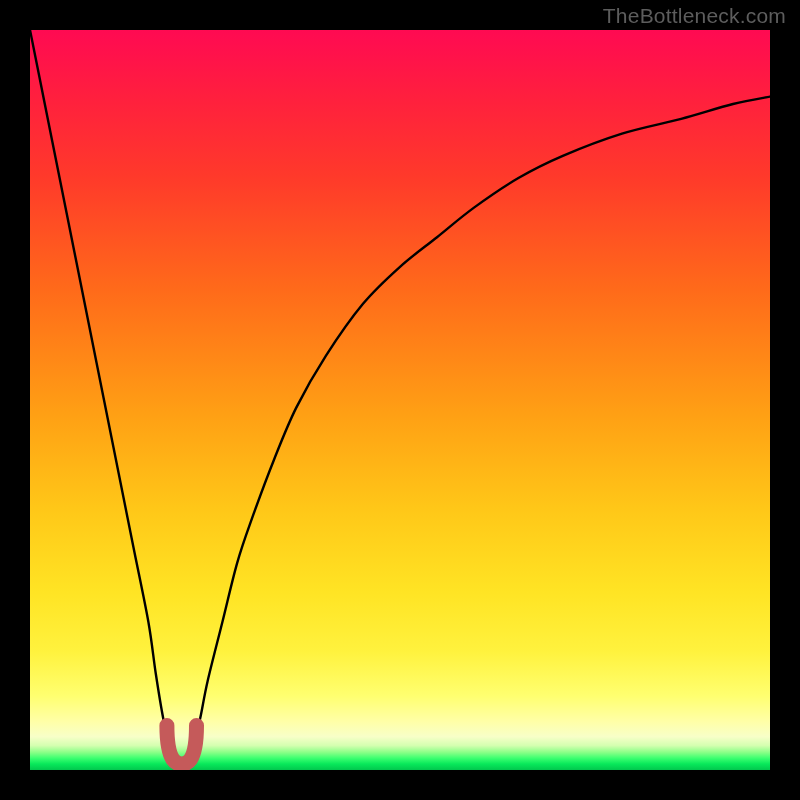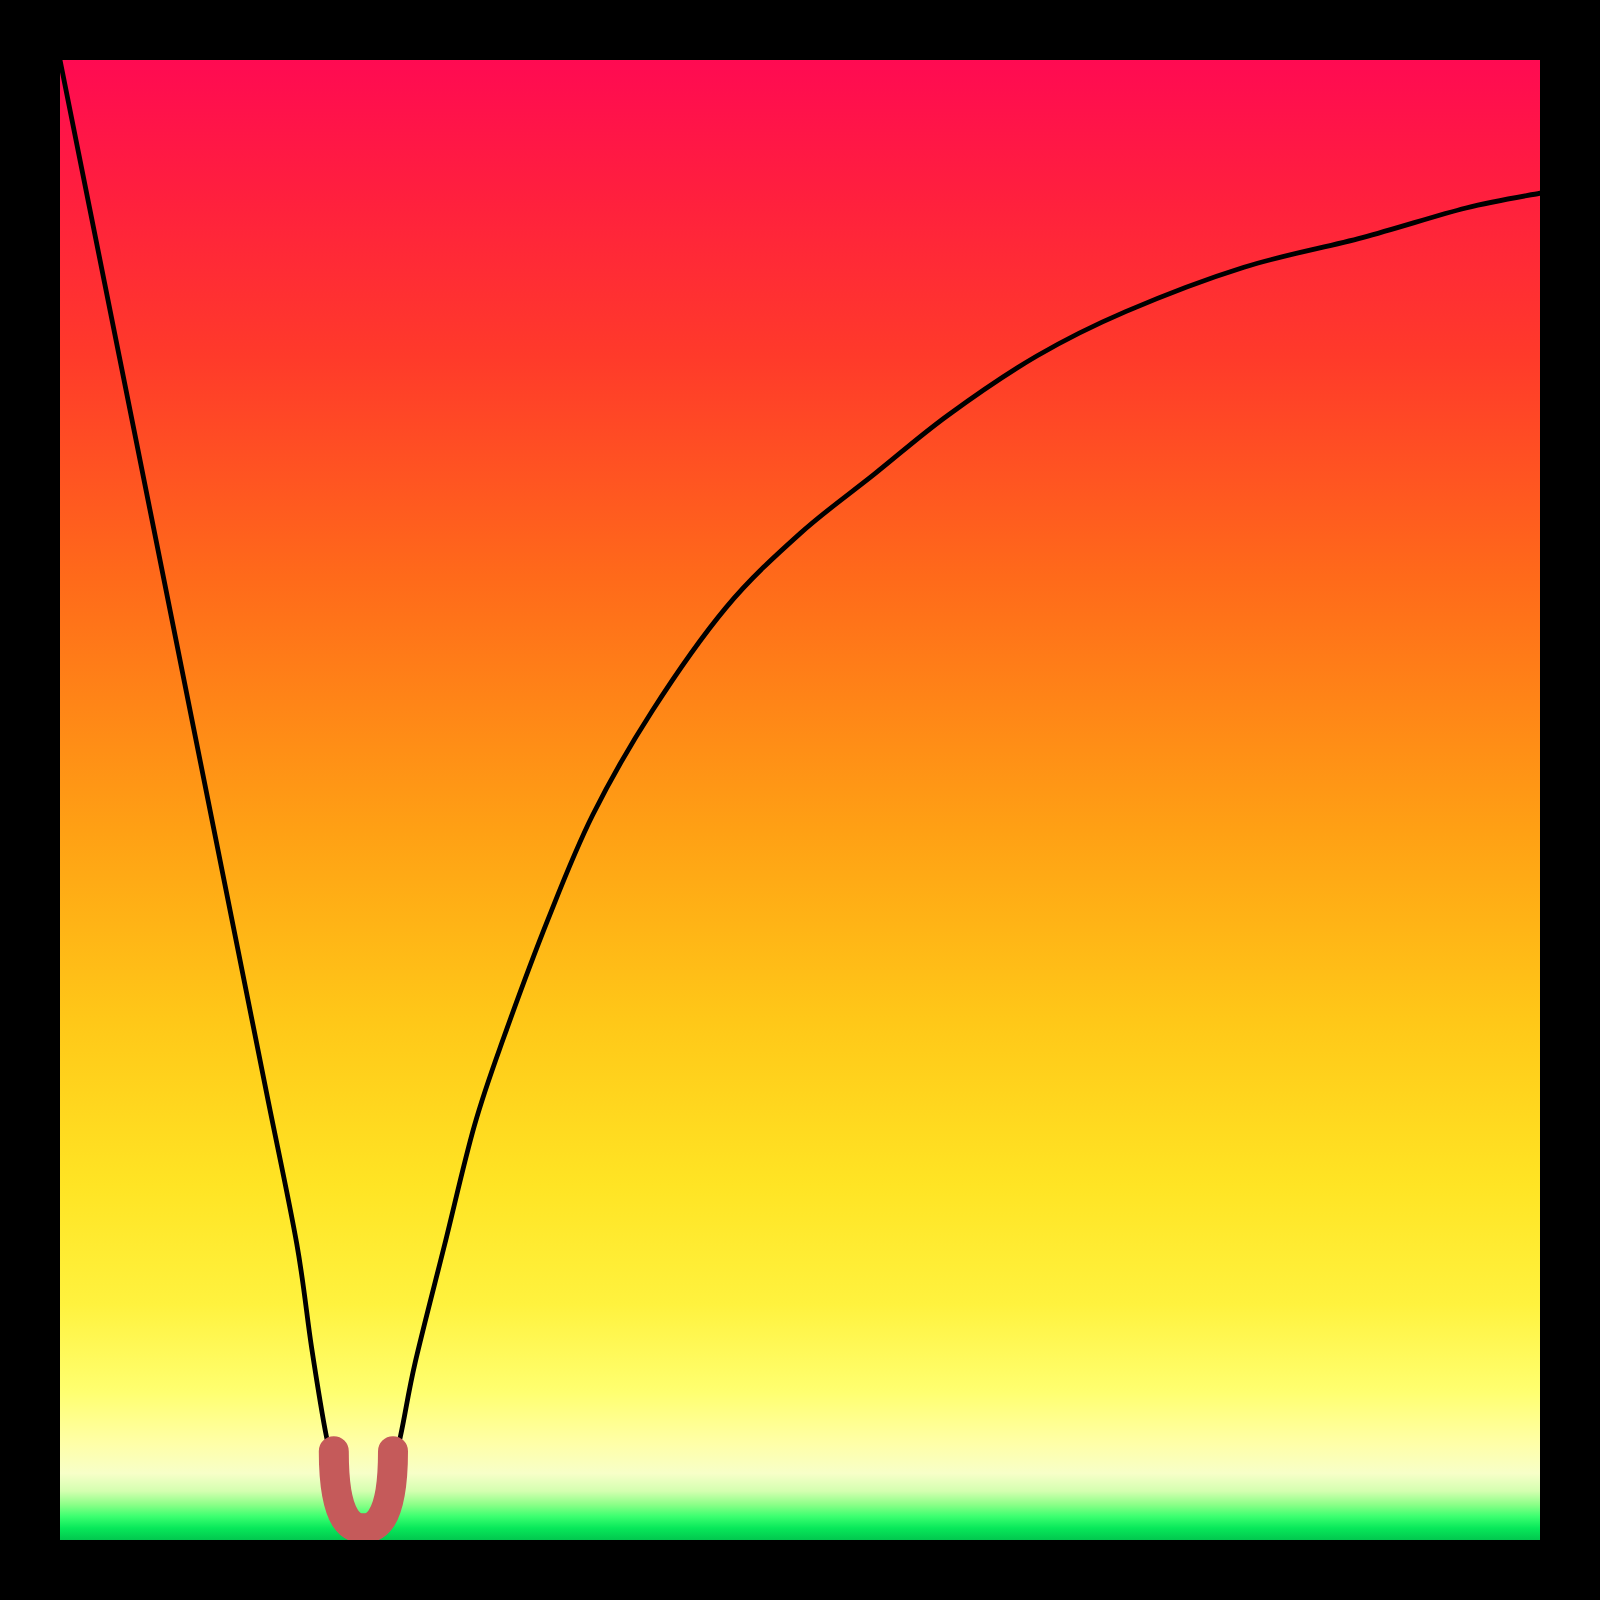--- a/index.html
+++ b/index.html
@@ -62,20 +62,21 @@
     font-size: 21px;
     letter-spacing: 0.2px;
     font-weight: 400;
   }
 </style>
 </head>
 <body>
 
 <div class="frame">
 
+  <div class="watermark">TheBottleneck.com</div>
 
   <div class="plot">
     <div class="gradient-bg"></div>
 
     <svg class="curve-svg" viewBox="0 0 740 740" preserveAspectRatio="none">
       <path id="curve-path" fill="none" stroke="#000000" stroke-width="2.4" stroke-linejoin="round" stroke-linecap="round" d="M 0 0 C 2.466666666666667 12.333333333333334, 9.866666666666667 49.33333333333333, 14.8 74 C 19.733333333333334 98.66666666666667, 24.666666666666668 123.33333333333333, 29.6 148 C 34.53333333333333 172.66666666666666, 39.46666666666667 197.33333333333334, 44.4 222 C 49.33333333333333 246.66666666666666, 54.266666666666666 271.3333333333333, 59.2 296 C 64.13333333333334 320.6666666666667, 69.06666666666666 345.3333333333333, 74 370 C 78.93333333333334 394.6666666666667, 83.86666666666666 419.3333333333333, 88.8 444 C 93.73333333333333 468.6666666666667, 98.66666666666667 493.3333333333333, 103.60000000000001 518 C 108.53333333333335 542.6666666666666, 114.7 571.0333333333333, 118.4 592 C 122.10000000000001 612.9666666666667, 123.33333333333334 627.7666666666667, 125.80000000000001 643.8 C 128.26666666666668 659.8333333333333, 130.73333333333332 675.8666666666667, 133.2 688.2 C 135.66666666666666 700.5333333333334, 138.13333333333333 710.4, 140.6 717.8 C 143.06666666666666 725.1999999999999, 145.53333333333333 730.1333333333333, 148 732.6 C 150.46666666666667 735.0666666666667, 152.93333333333334 735.0666666666667, 155.4 732.6 C 157.86666666666667 730.1333333333333, 160.33333333333334 725.1999999999999, 162.8 717.8 C 165.26666666666668 710.4, 167.73333333333335 699.3000000000001, 170.20000000000002 688.2 C 172.66666666666669 677.1, 173.9 667.2333333333333, 177.6 651.2 C 181.29999999999998 635.1666666666667, 187.46666666666667 611.7333333333333, 192.4 592 C 197.33333333333334 572.2666666666667, 202.26666666666668 550.0666666666666, 207.20000000000002 532.8 C 212.13333333333335 515.5333333333333, 215.83333333333334 505.66666666666663, 222 488.4 C 228.16666666666666 471.1333333333333, 236.8 447.7, 244.20000000000002 429.2 C 251.60000000000002 410.7, 257.76666666666665 394.6666666666667, 266.4 377.40000000000003 C 275.0333333333333 360.1333333333334, 284.9 342.8666666666666, 296 325.59999999999997 C 307.1 308.3333333333333, 320.6666666666667 288.6, 333 273.8 C 345.3333333333333 259, 357.66666666666663 247.89999999999995, 370 236.79999999999995 C 382.33333333333337 225.69999999999996, 394.66666666666674 217.0666666666667, 407.00000000000006 207.20000000000005 C 419.33333333333337 197.3333333333334, 430.43333333333334 187.4666666666667, 444 177.60000000000002 C 457.56666666666666 167.73333333333335, 473.6 156.63333333333333, 488.40000000000003 148 C 503.20000000000005 139.36666666666667, 515.5333333333333 133.20000000000007, 532.8 125.80000000000007 C 550.0666666666666 118.40000000000008, 572.2666666666667 109.76666666666671, 592 103.60000000000002 C 611.7333333333333 97.43333333333334, 632.7 93.73333333333329, 651.2 88.79999999999995 C 669.7 83.86666666666662, 688.2 77.69999999999999, 703 74 C 717.8 70.30000000000001, 733.8333333333334 67.83333333333336, 740 66.60000000000002"></path>
       <path id="valley-path" fill="none" stroke="#c55a5a" stroke-width="15" stroke-linecap="round" stroke-linejoin="round" d="M 136.9 695.6
               C 136.9 734.08, 147.7 734.08, 151.7 734.08
               C 155.7 734.08, 166.5 734.08, 166.5 695.6"></path>
     </svg>

